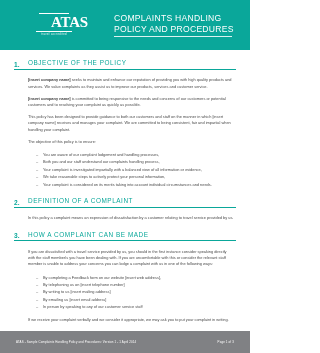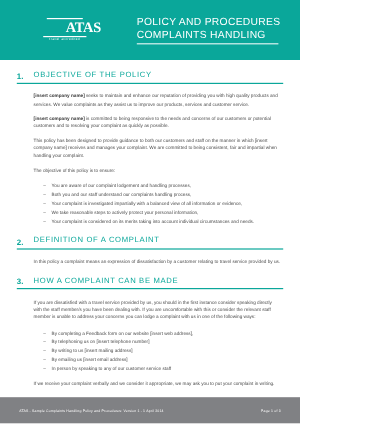--- a/index.html
+++ b/index.html
@@ -32,21 +32,21 @@
     justify-content: center;
   }
   .logo-mark {
     display: flex;
     align-items: flex-end;
     justify-content: center;
     line-height: 1;
   }
   .logo-letters {
     font-family: "Liberation Serif", serif;
-    font-size: 12px;
+    font-size: 15px;
     font-weight: bold;
     color: #ffffff;
     letter-spacing: -0.2px;
     position: relative;
     margin-left: 31px;
   }
   .logo-rule {
     width: 36px;
     height: 1px;
     background: #ffffff;
@@ -192,22 +192,22 @@
     <div class="logo-mark">
       <div style="display:flex;flex-direction:column;align-items:center;">
         <div class="logo-rule-top"></div>
         <div class="logo-letters">ATAS</div>
         <div class="logo-rule"></div>
         <div class="logo-tag">travel accredited</div>
       </div>
     </div>
   </div>
   <div class="header-title">
+    <div class="line">COMPLAINTS HANDLING</div>
     <div class="line">POLICY AND PROCEDURES</div>
-    <div class="line">COMPLAINTS HANDLING</div>
     <div class="header-underline"></div>
   </div>
 </div>
 
 <div class="page">
 
   <div class="section-head">
     <div class="section-num">1.</div>
     <div class="section-title-wrap">
       <div class="section-title">OBJECTIVE OF THE POLICY</div>

